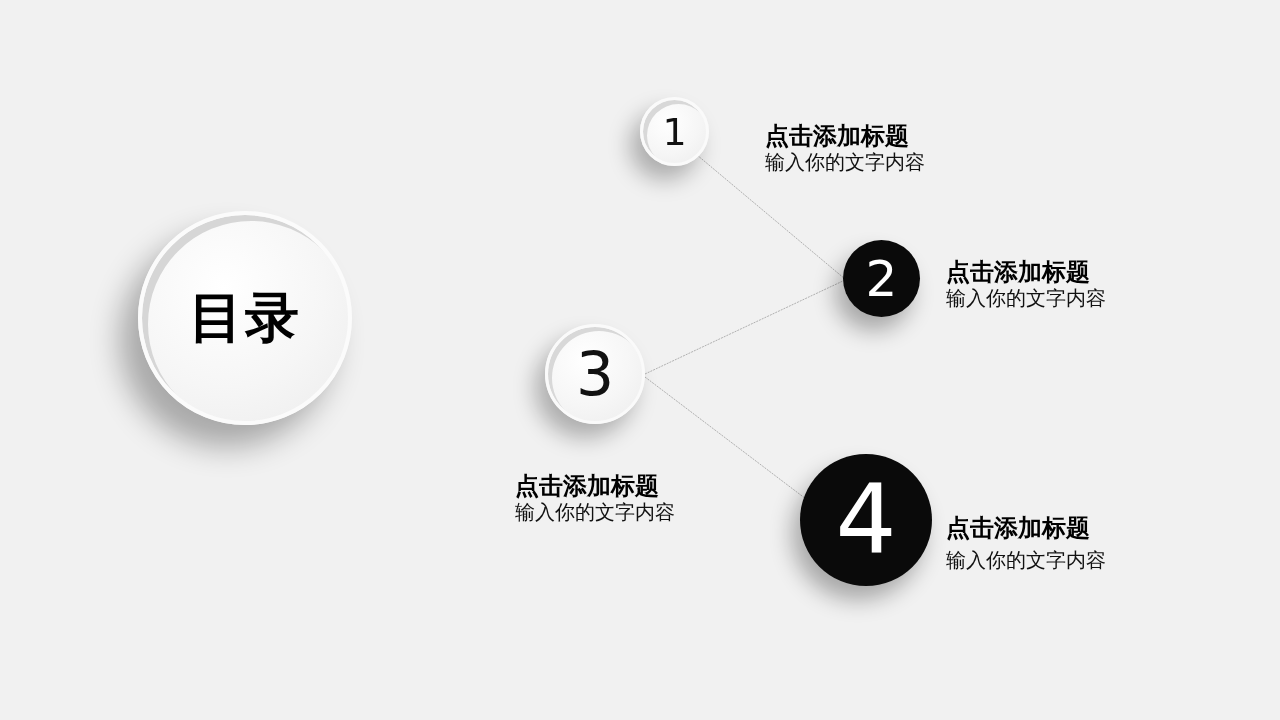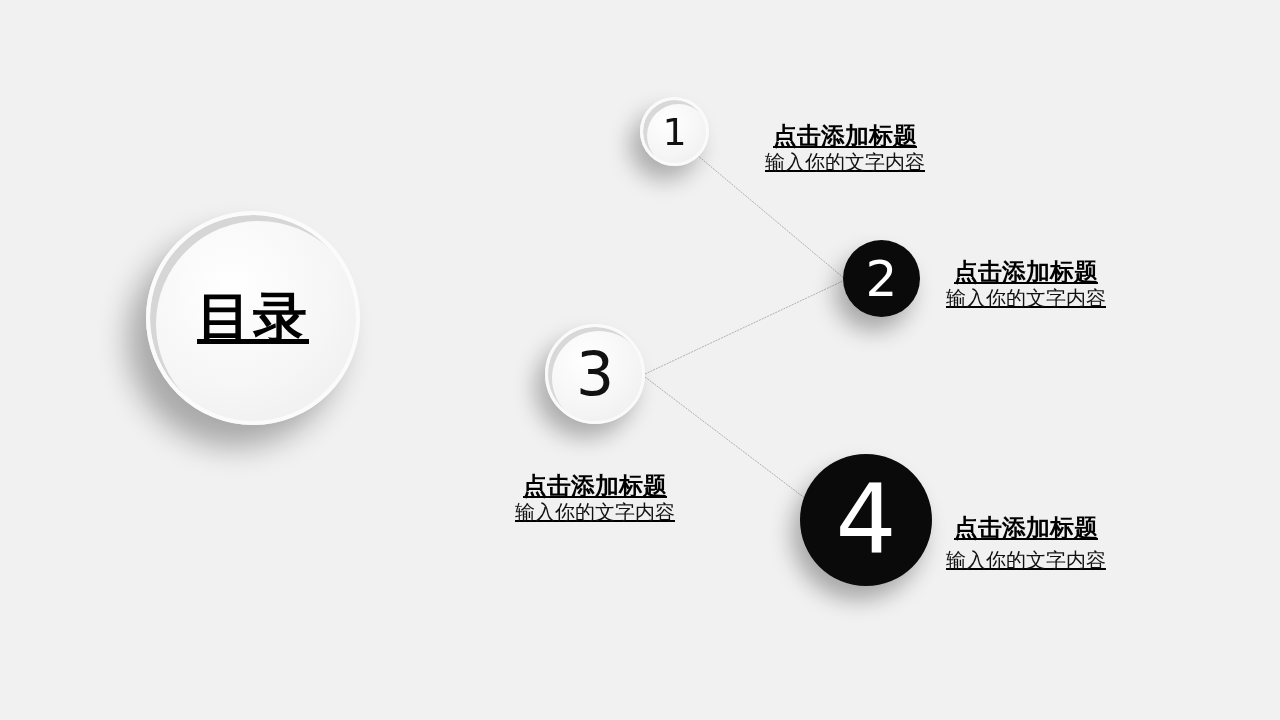--- a/index.html
+++ b/index.html
@@ -23,35 +23,35 @@
   .circle.dark {
     background: #0a0a0a;
     box-shadow: -8px 14px 22px rgba(0,0,0,0.30);
   }
   .circle .num {
     font-family: "DejaVu Sans", sans-serif; font-weight: normal; line-height: 1;
   }
   .circle.light .num { color: #111; }
   .circle.dark .num { color: #ffffff; }
 
-  #main-circle { left: 146px; top: 211px; width: 214px; height: 214px;
+  #main-circle { left: 138px; top: 211px; width: 214px; height: 214px;
     border: 4px solid #fbfbfb;
-    box-shadow: 6px 6px 0 0 #d6d6d6 inset, -18px 22px 30px rgba(0,0,0,0.30); text-decoration: underline; }
+    box-shadow: 6px 6px 0 0 #d6d6d6 inset, -18px 22px 30px rgba(0,0,0,0.30); }
   #main-circle .title { font-size: 54px; font-weight: bold; color: #000; letter-spacing: 2px; }
 
   #c1 { left: 640px; top: 97px; width: 69px; height: 69px; }
   #c1 .num { font-size: 38px; }
   #c2 { left: 843px; top: 240px; width: 77px; height: 77px; }
   #c2 .num { font-size: 50px; }
   #c3 { left: 545px; top: 324px; width: 100px; height: 100px; }
   #c3 .num { font-size: 60px; }
   #c4 { left: 800px; top: 454px; width: 132px; height: 132px; }
   #c4 .num { font-size: 96px; }
 
-  .label { position: absolute; text-align: center; text-decoration: underline; }
+  .label { position: absolute; text-align: left; }
   .label .heading { font-size: 24px; font-weight: bold; color: #000; line-height: 30px; white-space: nowrap; }
   .label .sub { font-size: 20px; color: #111; line-height: 22px; white-space: nowrap; }
 
   #l1 { right: 355px; top: 121px; }
   #l2 { right: 174px; top: 257px; }
   #l3 { right: 605px; top: 471px; }
   #l4 { right: 174px; top: 513px; }
   #l4 .sub { margin-top: 6px; }
 </style>
 </head>

